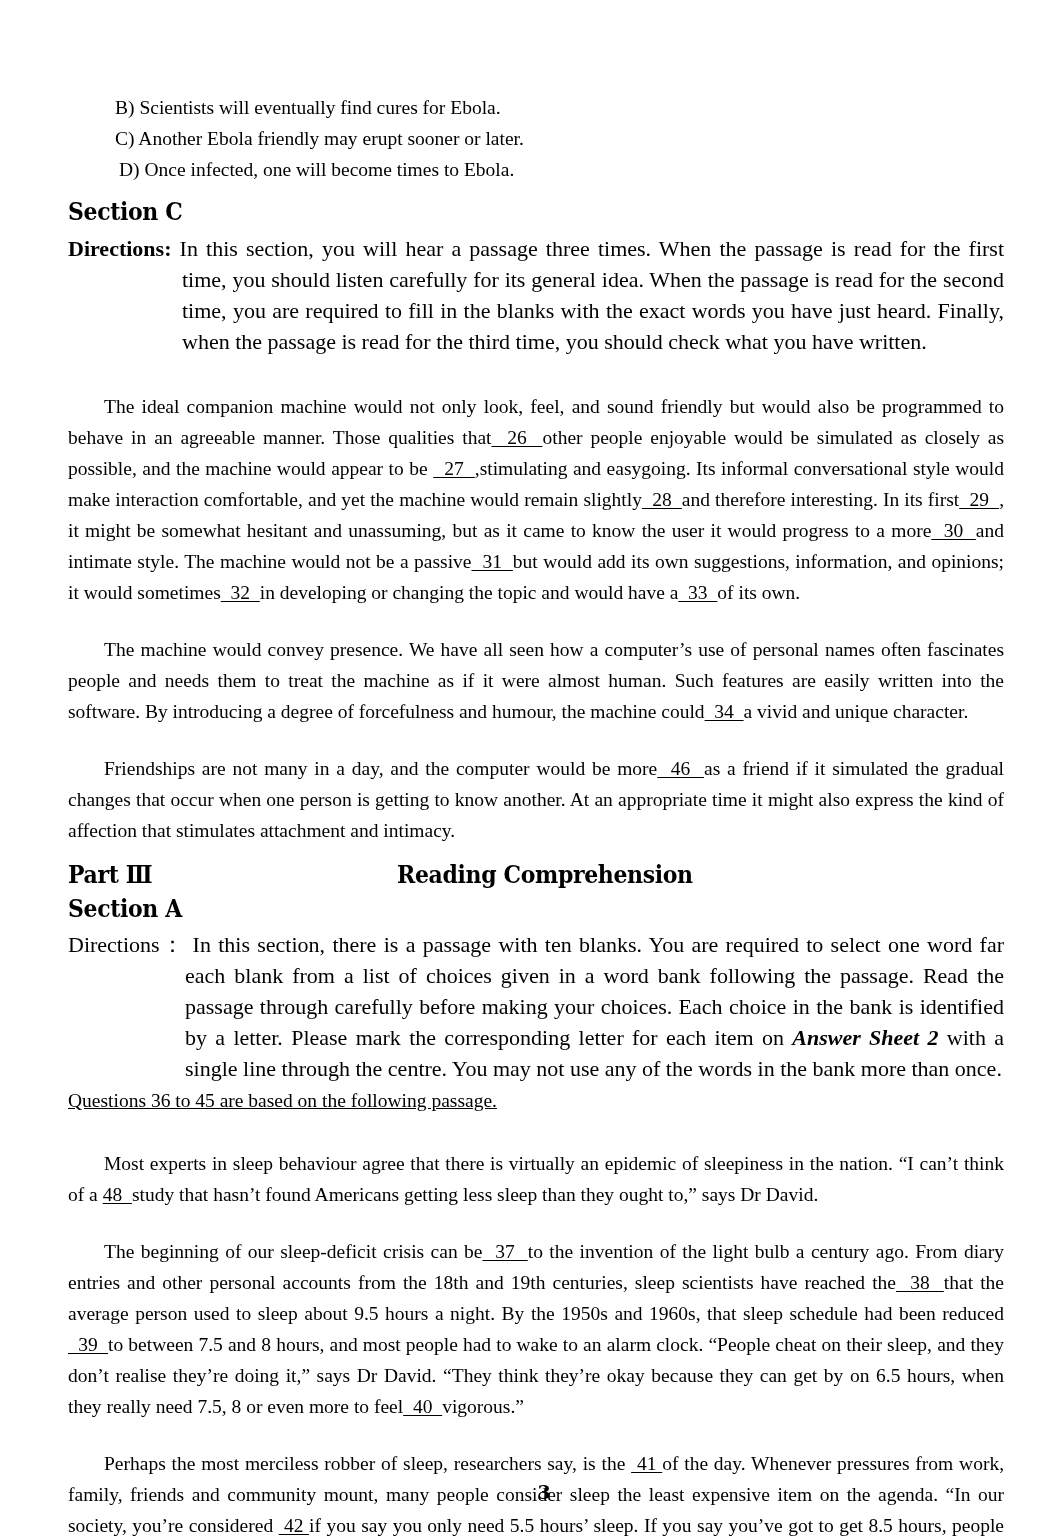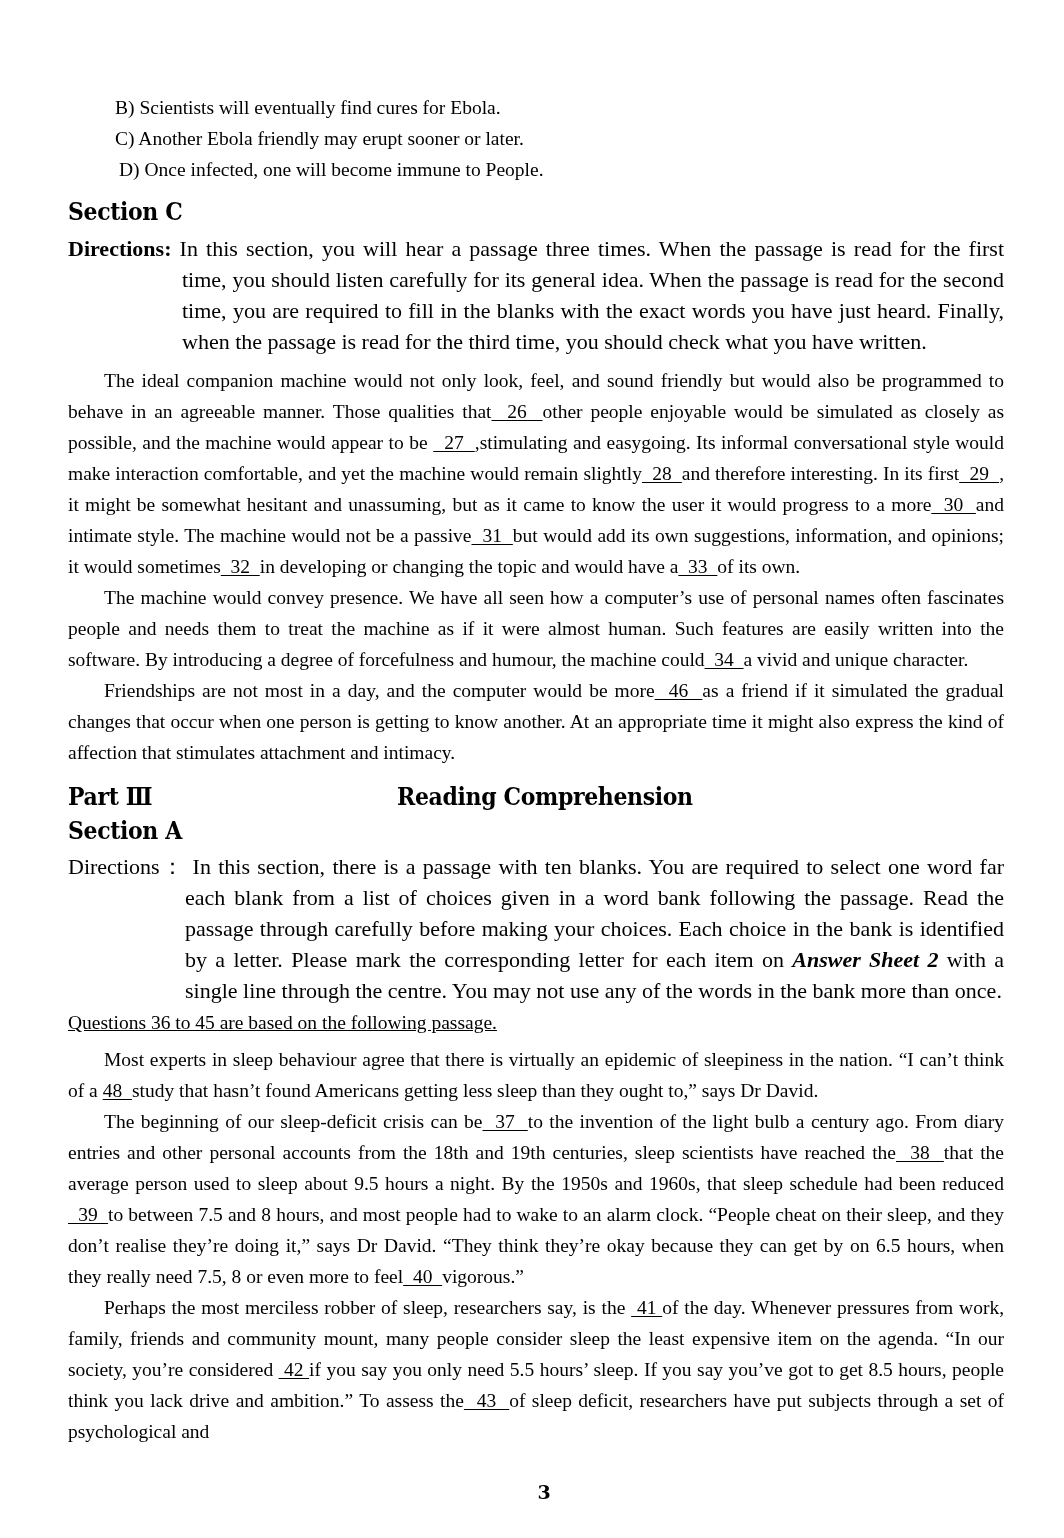--- a/index.html
+++ b/index.html
@@ -50,21 +50,21 @@
     transform-origin: left center;
   }
 
   .para {
     font-size: 19.5px;
     line-height: 31px;
     margin: 0;
     text-align: justify;
     text-justify: inter-word;
   }
-  .para.indent { text-indent: 36px; }
+  .para.indent { text-indent: 36px; margin-top: 26px; }
   .para.noindent { text-indent: 0; text-decoration: underline; }
 
   
   .dirwrap {
     font-size: 22px;
     line-height: 31px;
     text-align: justify;
     margin: 0;
     padding-left: 114px;
     text-indent: -114px;
@@ -108,34 +108,34 @@
 </style>
 </head>
 <body>
 
 <div class="page">
   <div class="col">
 
     <div style="height:92px"></div>
     <p class="opt">B) Scientists will eventually find cures for Ebola.</p>
     <p class="opt">C) Another Ebola friendly may erupt sooner or later.</p>
-    <p class="opt d">D) Once infected, one will become immune to People.</p>
+    <p class="opt d">D) Once infected, one will become times to Ebola.</p>
 
     <div style="height:12px"></div>
     <h2 class="hdg">Section C</h2>
 
     <div style="height:6px"></div>
     <p class="dirwrap"><span class="dirlabel">Directions:</span> <span>In this section, you will hear a passage three times. When the passage is read for the first time, you should listen carefully for its general idea. When the passage is read for the second time, you are required to fill in the blanks with the exact words you have just heard. Finally, when the passage is read for the third time, you should check what you have written.</span></p>
 
     <div style="height:8px"></div>
     <p class="para indent"><span>The ideal companion machine would not only look, feel, and sound friendly but would also be programmed to behave in an agreeable manner. Those qualities that</span><span class="blk">  26  </span><span>other people enjoyable would be simulated as closely as possible, and the machine would appear to be </span><span class="blk">  27  </span><span>,stimulating and easygoing. Its informal conversational style would make interaction comfortable, and yet the machine would remain slightly</span><span class="blk">  28  </span><span>and therefore interesting. In its first</span><span class="blk">  29  </span><span>, it might be somewhat hesitant and unassuming, but as it came to know the user it would progress to a more</span><span class="blk">  30  </span><span>and intimate style. The machine would not be a passive</span><span class="blk">  31  </span><span>but would add its own suggestions, information, and opinions; it would sometimes</span><span class="blk">  32  </span><span>in developing or changing the topic and would have a</span><span class="blk">  33  </span><span>of its own.</span></p>
 
     <p class="para indent"><span>The machine would convey presence. We have all seen how a computer’s use of personal names often fascinates people and needs them to treat the machine as if it were almost human. Such features are easily written into the software. By introducing a degree of forcefulness and humour, the machine could</span><span class="blk">  34  </span><span>a vivid and unique character.</span></p>
 
-    <p class="para indent"><span>Friendships are not most in a day, and the computer would be more</span><span class="blk">  46  </span><span>as a friend if it simulated the gradual changes that occur when one person is getting to know another. At an appropriate time it might also express the kind of affection that stimulates attachment and intimacy.</span></p>
+    <p class="para indent"><span>Friendships are not many in a day, and the computer would be more</span><span class="blk">  46  </span><span>as a friend if it simulated the gradual changes that occur when one person is getting to know another. At an appropriate time it might also express the kind of affection that stimulates attachment and intimacy.</span></p>
 
     <div style="height:14px"></div>
     <div class="partrow">
       <h2 class="hdg lbl">Part Ⅲ</h2>
       <h2 class="hdg ttl">Reading Comprehension</h2>
     </div>
 
     <h2 class="hdg">Section A</h2>
 
     <div style="height:5px"></div>

